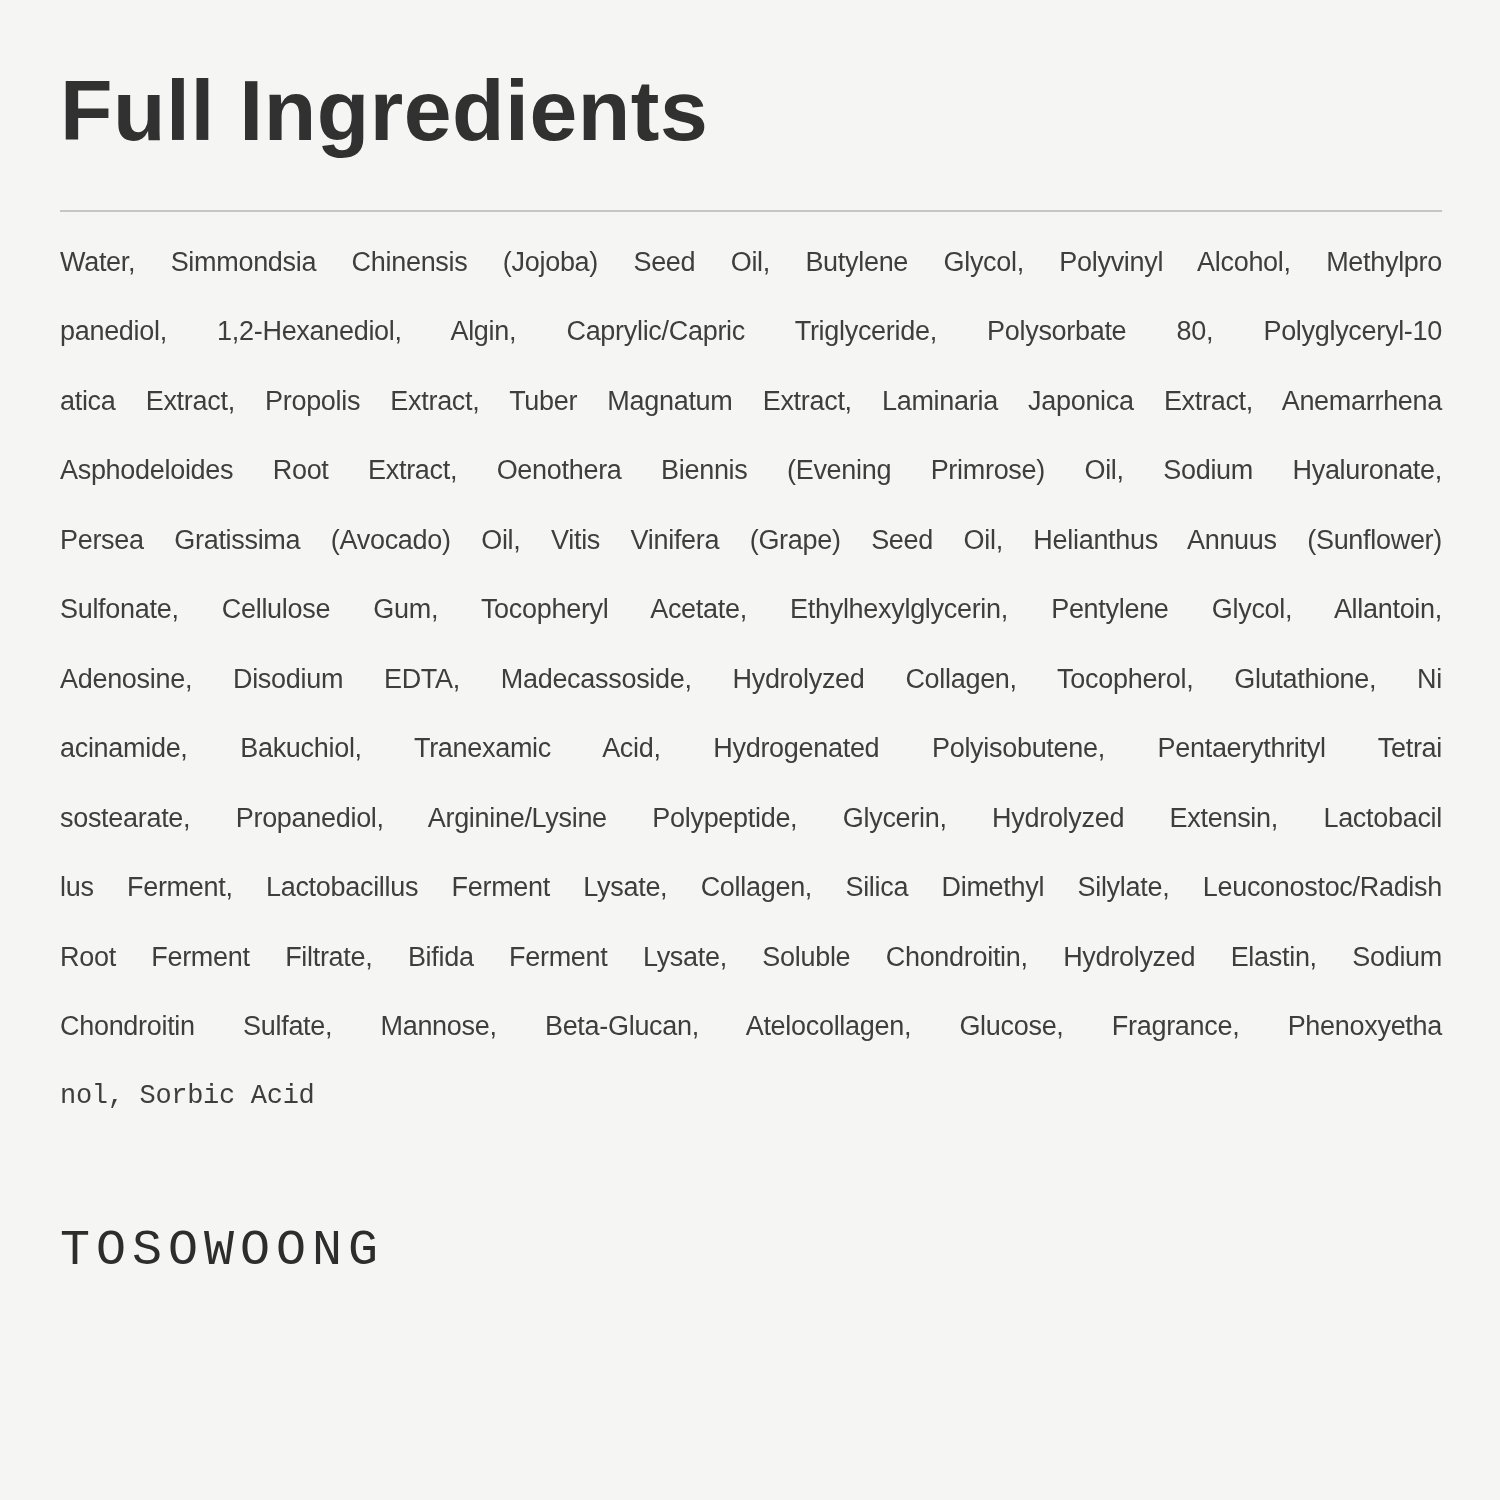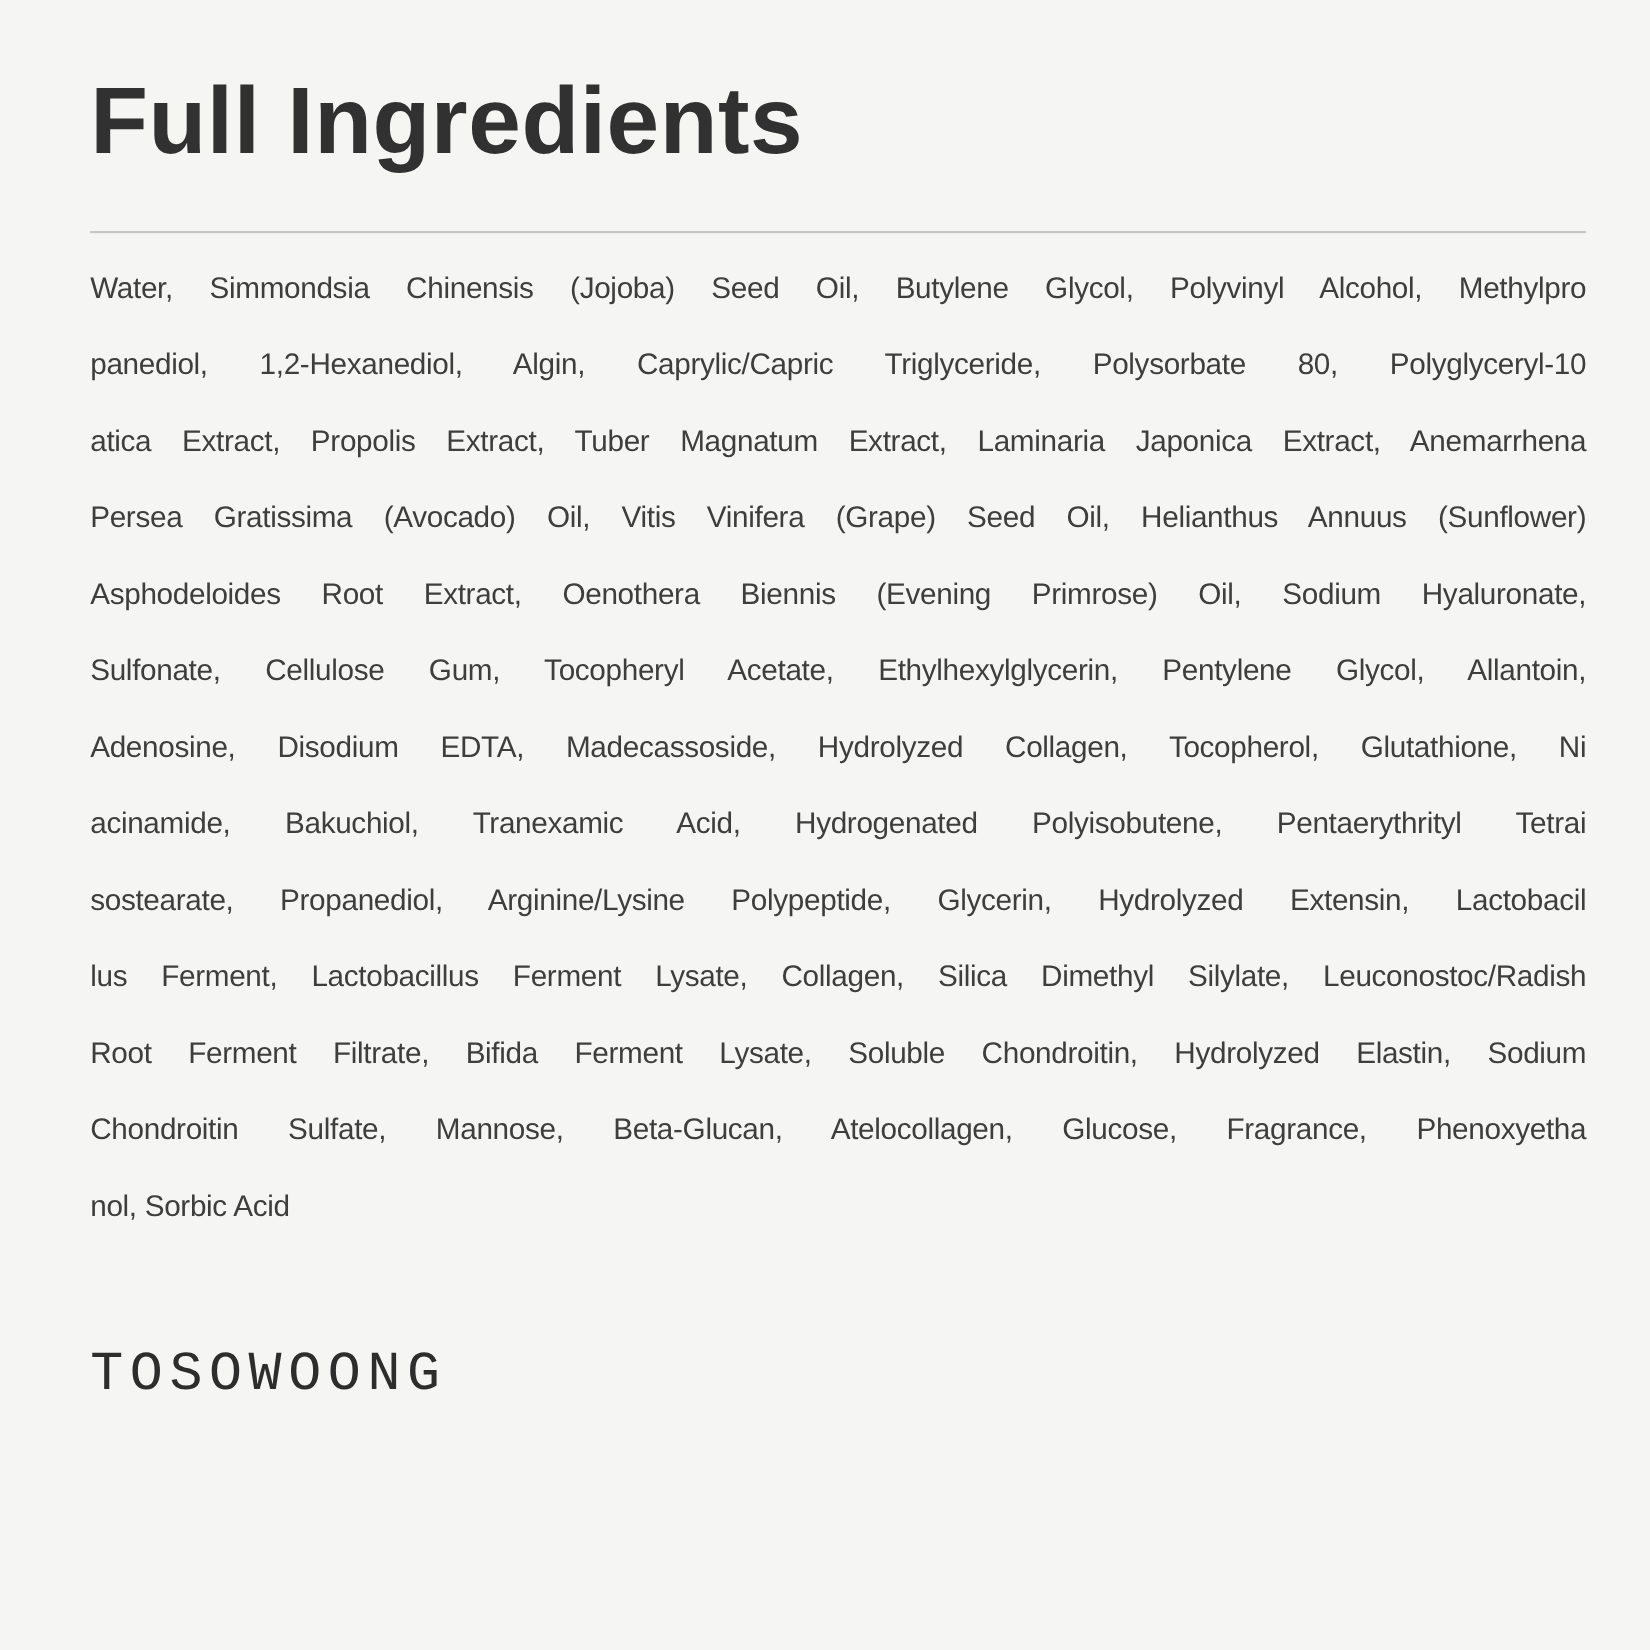--- a/index.html
+++ b/index.html
@@ -10,21 +10,21 @@
     width: 1500px;
     height: 1500px;
     background: #f5f5f3;
     font-family: "Liberation Sans", sans-serif;
     overflow: hidden;
   }
   .page {
     box-sizing: border-box;
     width: 1500px;
     height: 1220px;
-    padding: 57px 58px 0 82px;
+    padding: 57px 58px 0 60px;
     background: #f5f5f3;
   }
   .title {
     margin: 0;
     font-size: 86px;
     line-height: 1.25;
     font-weight: 600;
     letter-spacing: 0.5px;
     color: #313131;
   }
@@ -41,20 +41,21 @@
   }
   .ing-line {
     line-height: 69.5px;
     white-space: nowrap;
     text-align: justify;
     text-align-last: justify;
   }
   .ing-line.last {
     text-align: right;
     text-align-last: left;
+    font-family: Liberation Mono, monospace;
   }
   .brand {
     margin-top: 90px;
     font-family: Liberation Mono, monospace;
     font-size: 50px;
     line-height: 1.2;
     font-weight: 400;
     letter-spacing: 6px;
     color: #2d2d2d;
   }
@@ -64,22 +65,22 @@
 
 <div class="page">
   <h1 class="title">Full Ingredients</h1>
 
   <div class="divider"></div>
 
   <div class="ingredients">
       <div class="ing-line">Water, Simmondsia Chinensis (Jojoba) Seed Oil, Butylene Glycol, Polyvinyl Alcohol, Methylpro</div>
       <div class="ing-line">panediol, 1,2-Hexanediol, Algin, Caprylic/Capric Triglyceride, Polysorbate 80, Polyglyceryl-10</div>
       <div class="ing-line">atica Extract, Propolis Extract, Tuber Magnatum Extract, Laminaria Japonica Extract, Anemarrhena</div>
+      <div class="ing-line">Asphodeloides Root Extract, Oenothera Biennis (Evening Primrose) Oil, Sodium Hyaluronate,</div>
       <div class="ing-line">Persea Gratissima (Avocado) Oil, Vitis Vinifera (Grape) Seed Oil, Helianthus Annuus (Sunflower)</div>
-      <div class="ing-line">Asphodeloides Root Extract, Oenothera Biennis (Evening Primrose) Oil, Sodium Hyaluronate,</div>
       <div class="ing-line">Sulfonate, Cellulose Gum, Tocopheryl Acetate, Ethylhexylglycerin, Pentylene Glycol, Allantoin,</div>
       <div class="ing-line">Adenosine, Disodium EDTA, Madecassoside, Hydrolyzed Collagen, Tocopherol, Glutathione, Ni</div>
       <div class="ing-line">acinamide, Bakuchiol, Tranexamic Acid, Hydrogenated Polyisobutene, Pentaerythrityl Tetrai</div>
       <div class="ing-line">sostearate, Propanediol, Arginine/Lysine Polypeptide, Glycerin, Hydrolyzed Extensin, Lactobacil</div>
       <div class="ing-line">lus Ferment, Lactobacillus Ferment Lysate, Collagen, Silica Dimethyl Silylate, Leuconostoc/Radish</div>
       <div class="ing-line">Root Ferment Filtrate, Bifida Ferment Lysate, Soluble Chondroitin, Hydrolyzed Elastin, Sodium</div>
       <div class="ing-line">Chondroitin Sulfate, Mannose, Beta-Glucan, Atelocollagen, Glucose, Fragrance, Phenoxyetha</div>
       <div class="ing-line last">nol, Sorbic Acid</div>
     </div>
 

